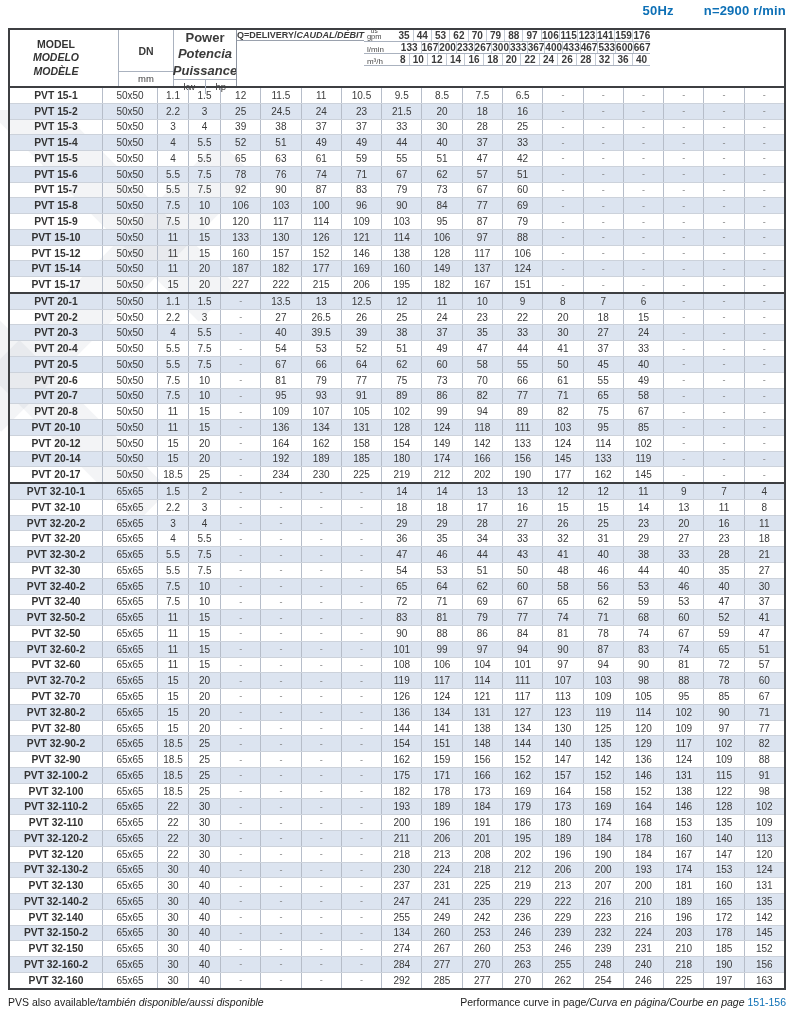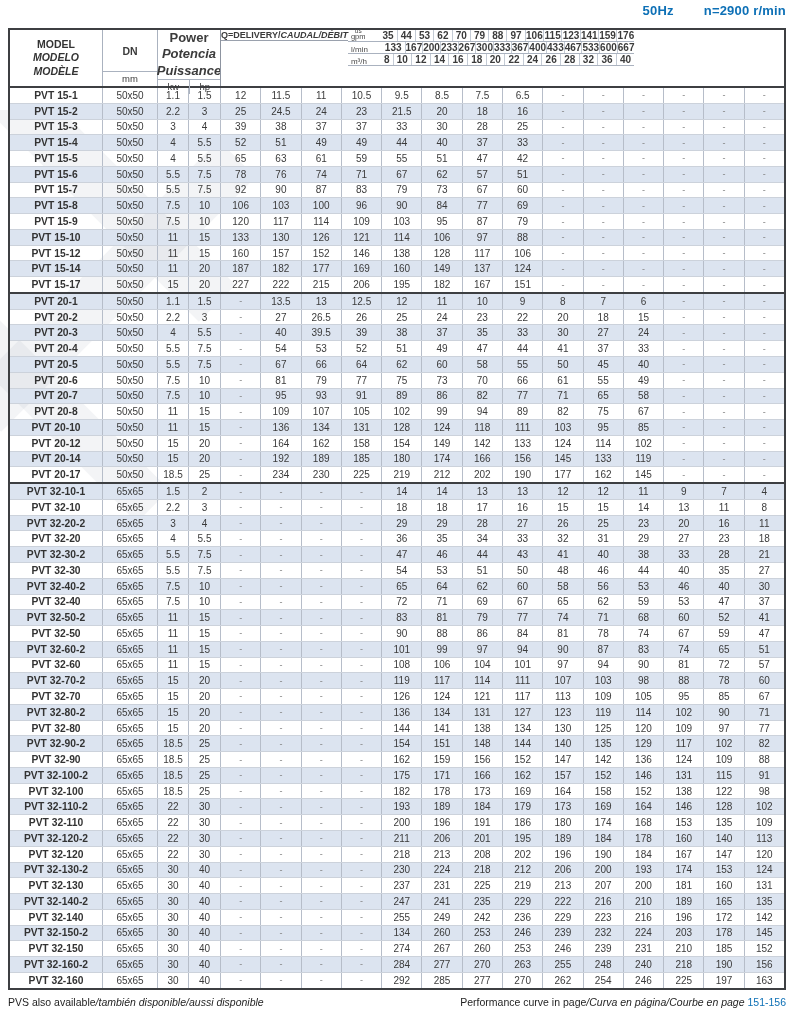--- a/index.html
+++ b/index.html
@@ -22,21 +22,21 @@
 
   .pump-table{position:absolute;left:8px;top:28px;width:778px;height:962px;z-index:1;
     border:2px solid #3d3f42;box-sizing:border-box;display:flex;flex-direction:column;color:#3b3b3b;}
   .pump-table *{box-sizing:border-box;}
 
   
   .thead{display:flex;height:58px;flex:none;border-bottom:2px solid #3d3f42;background:#fff;}
   .h-model{width:92px;display:flex;flex-direction:column;justify-content:center;align-items:center;
     font-weight:bold;font-size:10.5px;line-height:1.3;color:#333;}
   .it{font-style:italic;}
-  .h-dn{width:55px;border-left:1px solid #aab2bf;display:flex;flex-direction:column;}
+  .h-dn{width:55px;border-left:1px solid #aab2bf;display:flex;flex-direction:column;margin-left:16px;}
   .dn-top{flex:1;display:flex;align-items:center;justify-content:center;font-weight:bold;font-size:10.5px;}
   .dn-bot{height:15px;border-top:1px solid #aab2bf;text-align:center;font-size:9.5px;line-height:14px;}
   .h-power{width:63px;border-left:1px solid #aab2bf;display:flex;flex-direction:column;}
   .p-top{flex:1;display:flex;flex-direction:column;align-items:center;justify-content:center;
     font-weight:bold;font-size:13px;line-height:1.25;}
   .p-bot{height:22px;border-top:1px solid #aab2bf;display:flex;}
   .p-bot span{flex:1;text-align:center;font-size:9.5px;line-height:14px;}
   .p-bot span + span{border-left:1px solid #aab2bf;}
 
   .h-q{flex:1;border-left:1px solid #8d94a0;display:flex;flex-direction:row;}

